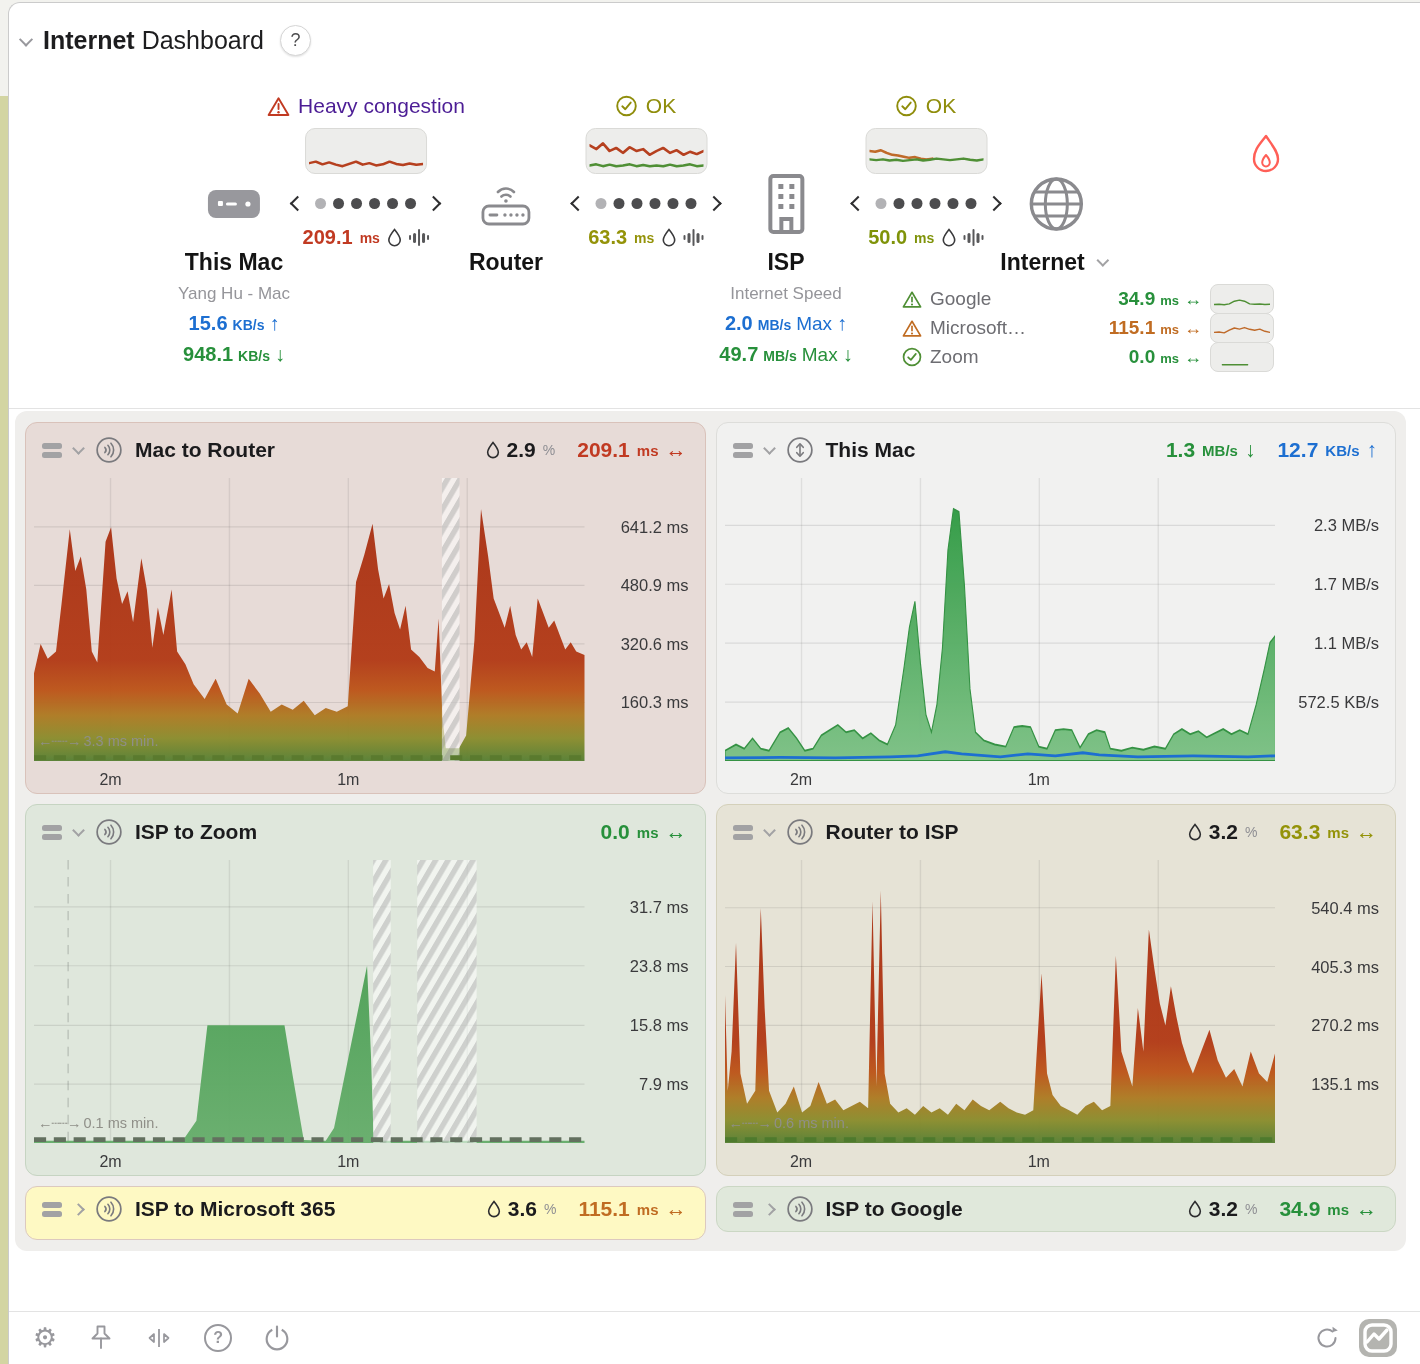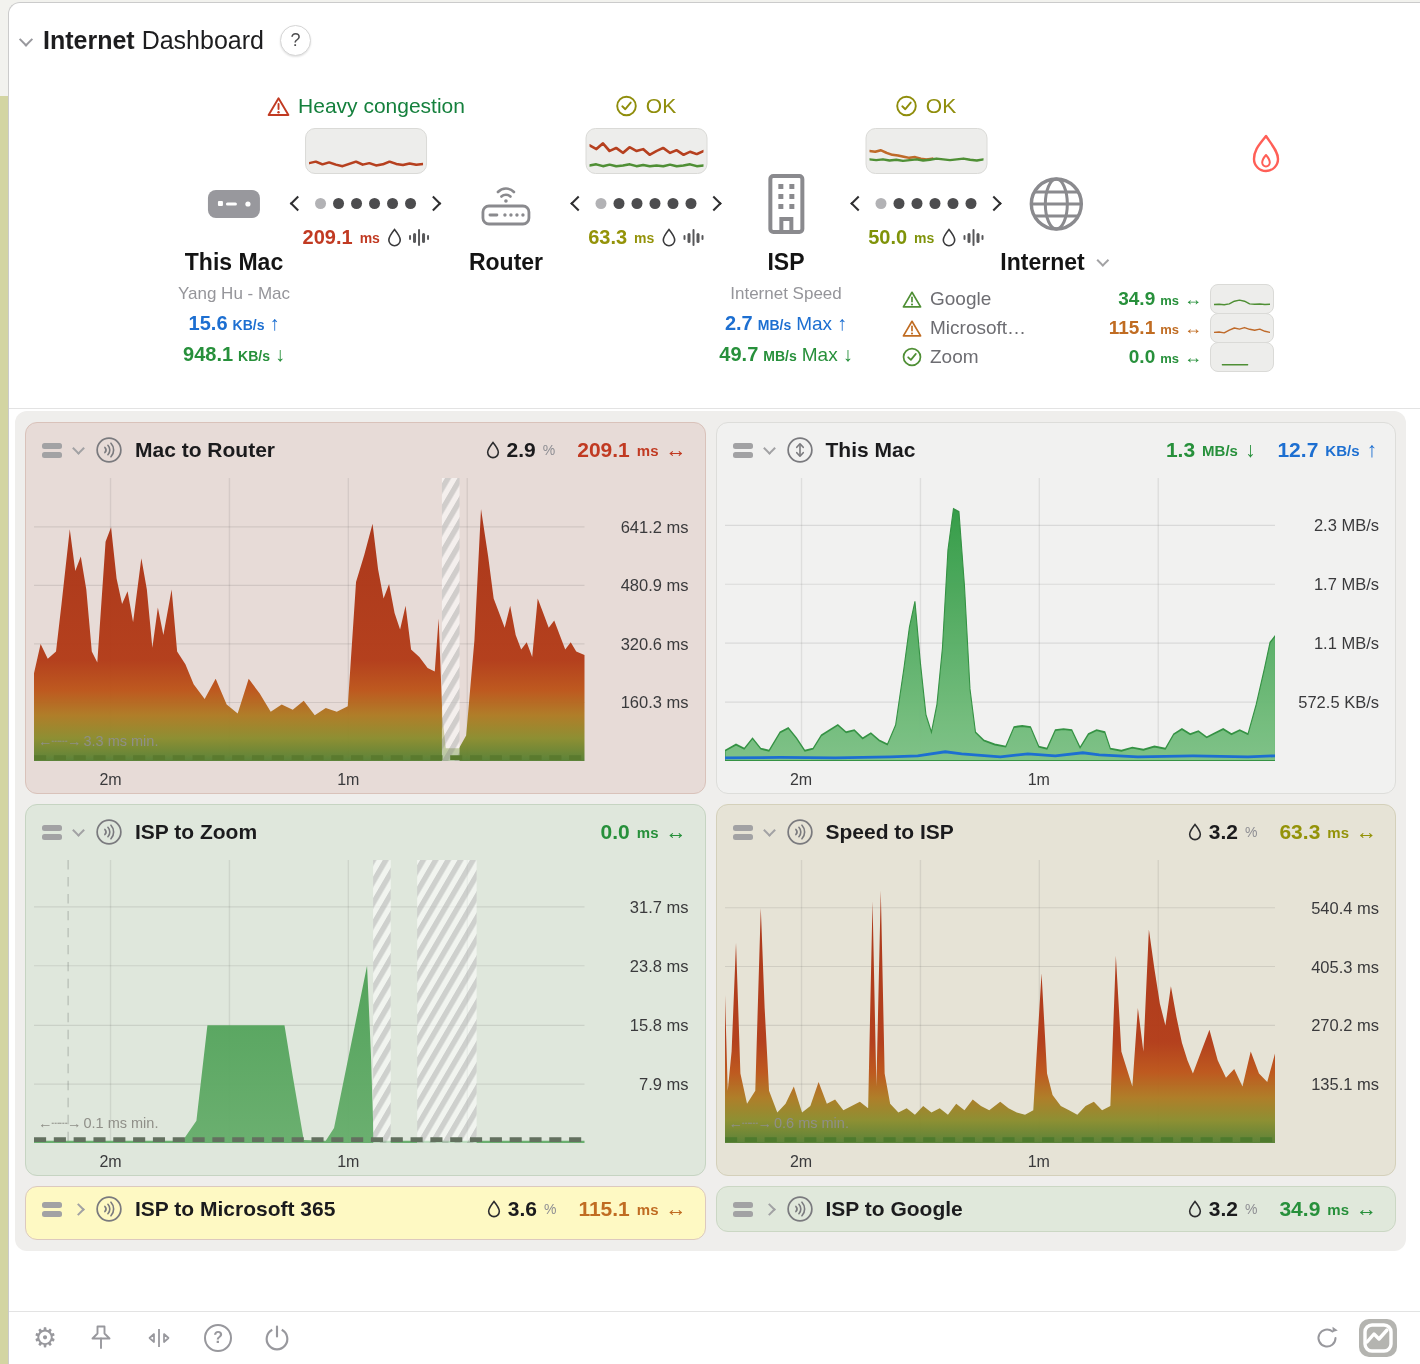--- a/index.html
+++ b/index.html
@@ -15,21 +15,21 @@
   .sec-chev { width:10px; height:10px; border-left:2.2px solid #98989d; border-bottom:2.2px solid #98989d;
               transform:rotate(-45deg) translate(1px,-1px); margin-right:2px; }
   .dash-title { font-size:25px; }
   .dash-title b { font-weight:700; }
   .help-btn { width:31px; height:31px; border-radius:50%; border:1px solid #d6d6d6; background:#fff;
               box-shadow:0 1px 2px rgba(0,0,0,.12); font-size:18px; color:#4d4d4f; display:flex;
               align-items:center; justify-content:center; margin-left:6px; }
 
   .link-col { position:absolute; top:90px; transform:translateX(-50%); display:flex; flex-direction:column; align-items:center; }
   .status { display:flex; align-items:center; gap:8px; font-size:21px; height:26px; }
-  .status.bad { color:#15803d;text-align:center; }
+  .status.bad { color:#4c1d95;text-align:center; }
   .status.ok { color:#8f8d0b; }
   .sparkbox { margin-top:9px; width:122px; height:46px; border-radius:10px; background:#ededeb; border:1px solid #dadad7; position:relative; overflow:hidden; }
   .sparkbox svg, .mini-spark svg { position:absolute; inset:3px; width:calc(100% - 6px); height:calc(100% - 6px); }
   .pager { margin-top:16px; display:flex; align-items:center; gap:8px; height:26px; }
   .pchev { width:11px; height:11px; border-left:2.6px solid #2f2f31; border-bottom:2.6px solid #2f2f31; }
   .pchev.left { transform:rotate(45deg); margin-right:4px; }
   .pchev.right { transform:rotate(225deg); margin-left:4px; }
   .dots { display:flex; gap:7px; align-items:center; }
   .dot { width:11px; height:11px; border-radius:50%; background:#4c4c4e; }
   .dot.first { background:#b2b2b5; }
@@ -298,21 +298,21 @@
             <rect x="16" y="21" width="5" height="5" fill="#8a8a8e"></rect>
             <rect x="27" y="21" width="5" height="5" fill="#8a8a8e"></rect>
             <rect x="16" y="31" width="5" height="5" fill="#8a8a8e"></rect>
             <rect x="27" y="31" width="5" height="5" fill="#8a8a8e"></rect>
             <path d="M19 59 v-13 h10 v13" fill="none" stroke="#8a8a8e" stroke-width="4"></path>
           </svg>
       </div>
       <div class="node-label">ISP</div>
       <div class="node-sub">Internet Speed</div>
       <div class="speed c-blue">
-        <span>2.7</span>
+        <span>2.0</span>
           <span class="unit">MB/s</span>
           <span class="suffix">Max</span>
           <span class="arr">↑</span>
       </div>
       <div class="speed c-green">
         <span>49.7</span>
           <span class="unit">MB/s</span>
           <span class="suffix">Max</span>
           <span class="arr">↓</span>
       </div>
@@ -601,21 +601,21 @@
             <i></i>
             <i></i>
           </span>
         <span class="chev-down"></span>
         <svg width="28" height="28" viewBox="0 0 26 26">
             <circle cx="13" cy="13" r="11" fill="none" stroke="#7a7a7e" stroke-width="1.6"></circle>
             <path d="M9.2 10.6 a3.6 3.6 0 0 1 0 4.8" fill="none" stroke="#7a7a7e" stroke-width="1.5" stroke-linecap="round"></path>
             <path d="M12 8.6 a6.4 6.4 0 0 1 0 8.8" fill="none" stroke="#7a7a7e" stroke-width="1.5" stroke-linecap="round"></path>
             <path d="M14.8 6.7 a9.2 9.2 0 0 1 0 12.6" fill="none" stroke="#7a7a7e" stroke-width="1.5" stroke-linecap="round"></path>
           </svg>
-        <span class="card-title">Speed to ISP</span>
+        <span class="card-title">Router to ISP</span>
         <span class="card-stats">
           <svg width="14" height="18" viewBox="0 0 15 19">
               <path d="M7.5 1.5 C7.5 1.5 1.8 8.5 1.8 12 a5.7 5.7 0 0 0 11.4 0 C13.2 8.5 7.5 1.5 7.5 1.5 Z" fill="none" stroke="#2c2c2e" stroke-width="1.7"></path>
             </svg>
           <span class="loss-num">3.2</span>
           <span class="loss-unit">%</span>
           <span class="gap8"></span>
           <span class="cs-val c-olive">63.3</span>
           <span class="cs-unit c-olive">ms</span>
           <span class="cs-arr c-olive">↔</span>

